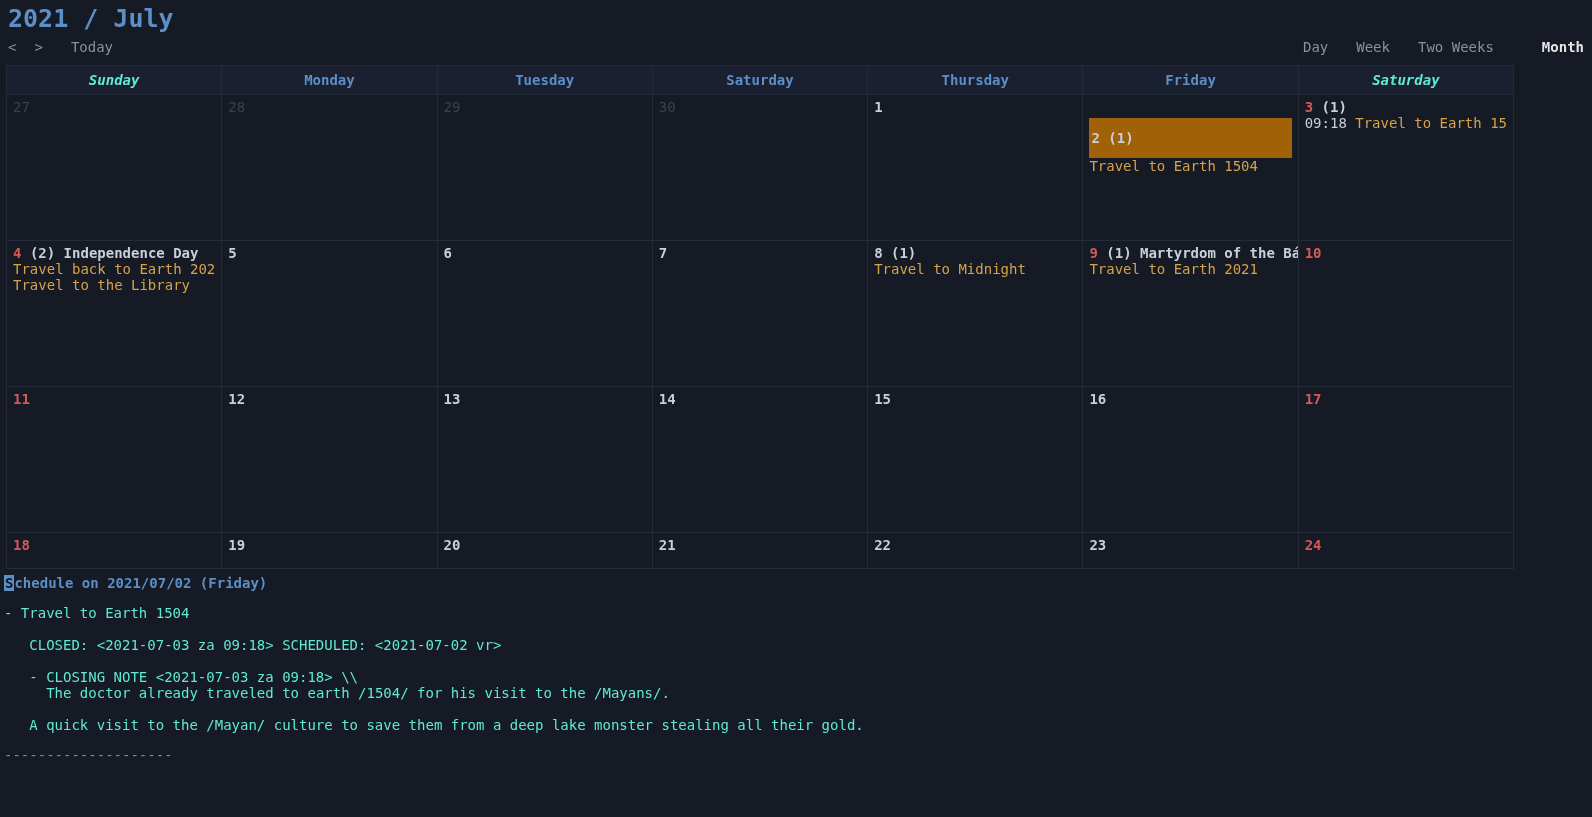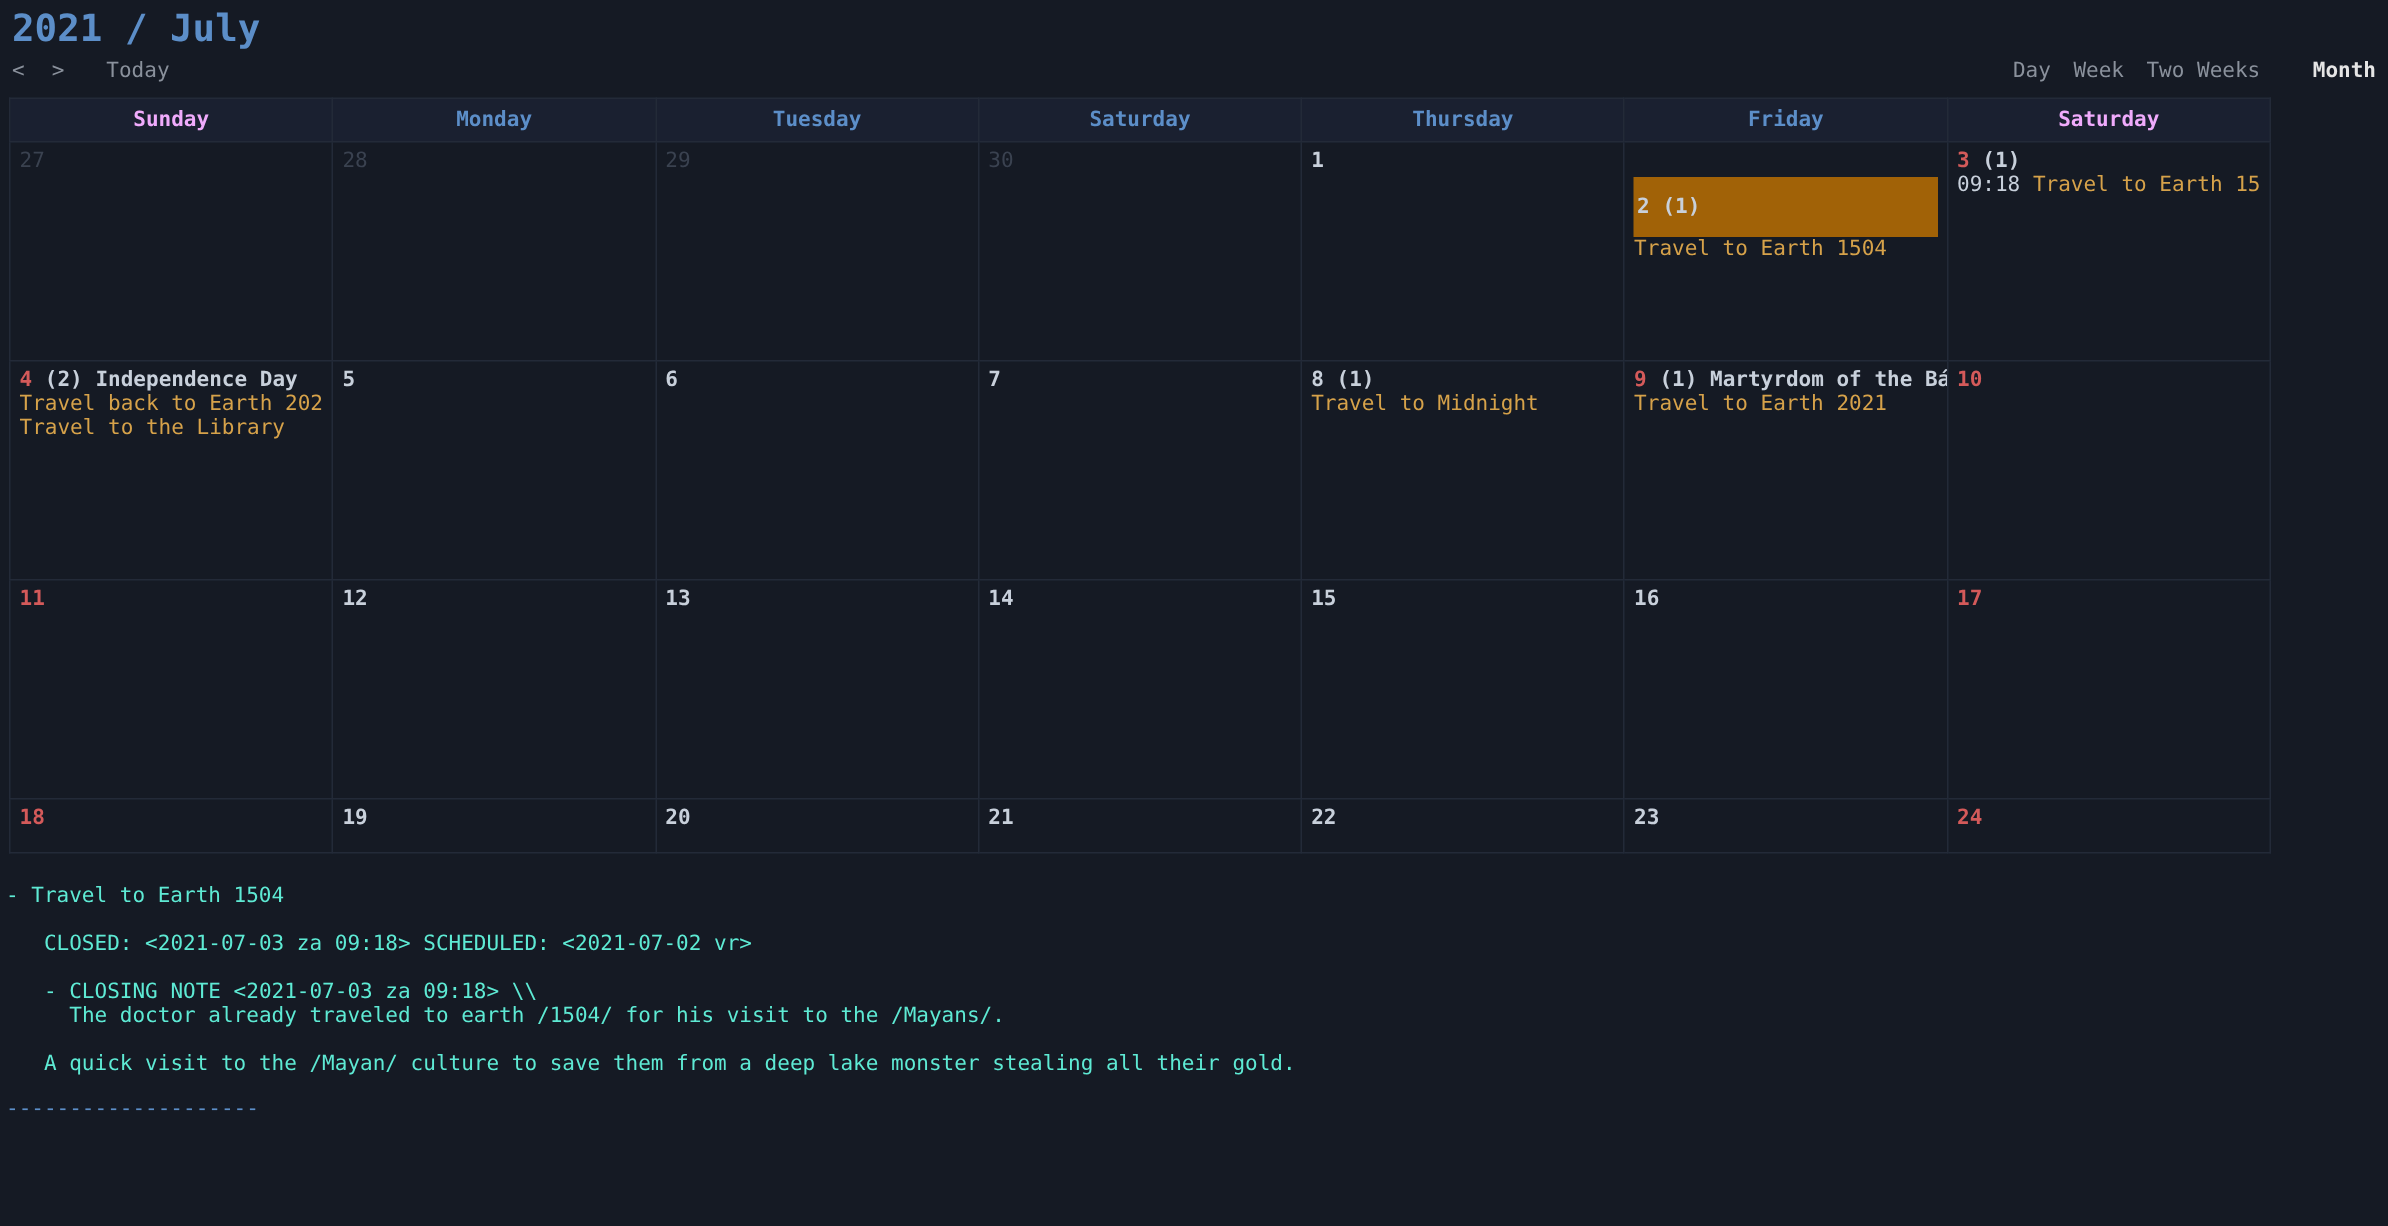--- a/index.html
+++ b/index.html
@@ -21,38 +21,38 @@
     font-weight: bold;
     font-size: 25px;
   }
   .nav-row {
     display: flex;
     align-items: center;
     padding: 6px 8px 10px 8px;
   }
   .nav-left { display: flex; align-items: center; gap: 18px; color: #8a919c; }
   .nav-spacer { flex: 1; }
-  .nav-right { display: flex; gap: 15px; color: #8a919c; }
+  .nav-right { display: flex; gap: 28px; color: #8a919c; }
   .nav-right .active { color: #e5e5e5; font-weight: bold; padding-left: 20px; }
   .nav-item { cursor: pointer; }
 
   .calendar { border-collapse: collapse; width: 1508px; margin: 0 6px; table-layout: fixed; }
   .calendar th, .calendar td {
     border: 1px solid #232a38;
     padding: 0;
     vertical-align: top;
   }
   .calendar th {
     background: #1a2030;
     color: #5c8ec8;
     font-weight: bold;
     padding: 6px 0;
     text-align: center;
   }
-  .calendar th.weekend { color: #f0abfc; }
+  .calendar th.weekend { color: #5eead4; font-style: italic; }
   .calendar td { height: 146px; background: #151a24; }
   .calendar tr.short td { height: 36px; }
 
   .day-inner { padding: 4px 6px; height: 100%; overflow: hidden; }
   .day-head { white-space: nowrap; }
   .day-num { color: #c8d0db; font-weight: bold; }
   .day-num.weekend { color: #d45a5a; font-weight: bold; }
   .day-num.other { color: #3a4250; font-weight: normal; }
   .day-count { color: #c8d0db; font-weight: bold; }
   .day-holiday { color: #c8d0db; font-weight: bold; }
@@ -260,20 +260,23 @@
         <td>
           <div class="day-inner">
             <div class="day-head"><span class="day-num weekend">24</span></div>
           </div>
         </td>
       </tr>
     </tbody>
 </table>
 
 <div class="schedule-pane">
+  <div class="schedule-title">
+    <span class="cursor">S</span><span>chedule on 2021/07/02 (Friday)</span>
+  </div>
   <pre class="schedule-body">- Travel to Earth 1504
 
    CLOSED: &lt;2021-07-03 za 09:18&gt; SCHEDULED: &lt;2021-07-02 vr&gt;
 
    - CLOSING NOTE &lt;2021-07-03 za 09:18&gt; \\
      The doctor already traveled to earth /1504/ for his visit to the /Mayans/.
 
    A quick visit to the /Mayan/ culture to save them from a deep lake monster stealing all their gold.</pre>
   <div class="hr-dashes">--------------------</div>
 </div>

